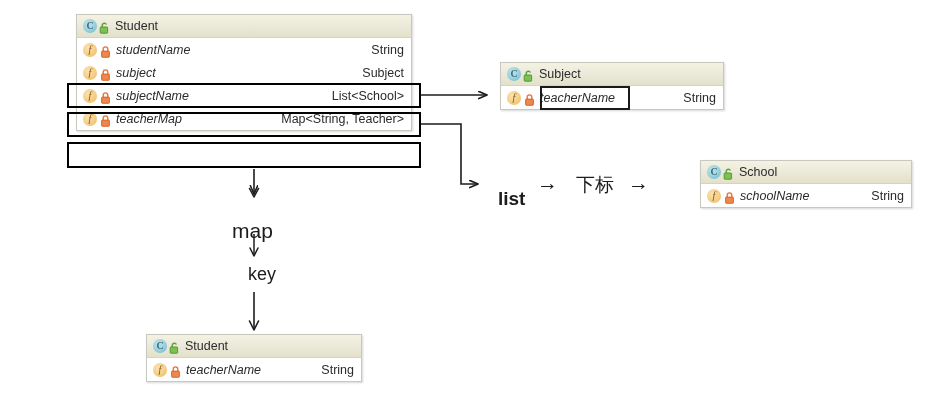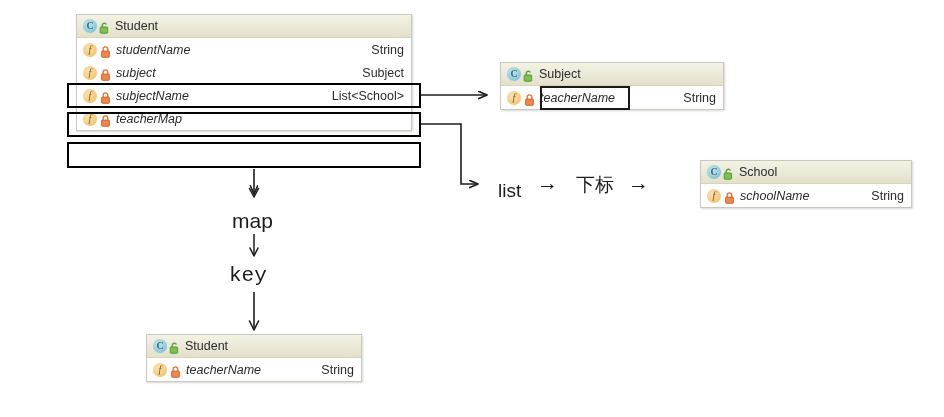--- a/index.html
+++ b/index.html
@@ -238,20 +238,21 @@
     <div class="card-row">
       <span class="icon ico-field">f</span>
       <span class="icon ico-lock">
         <svg viewBox="0 0 11 12" width="11" height="12">
           <path d="M3.2,5.2 L3.2,3.2 A2.3,2.3 0 0 1 7.8,3.2 L7.8,5.2" fill="none" stroke="#e2763b" stroke-width="1.4"></path>
           <rect x="1.6" y="5.1" width="7.8" height="6.2" rx="0.7" fill="#f0864a" stroke="#cf6128" stroke-width="0.9"></rect>
         </svg>
       </span>
       <span class="member-text row-name">teacherMap</span>
       <span class="row-spacer"></span>
+      <span class="member-text row-type">Map&lt;String, Teacher&gt;</span>
     </div>
   </div>
 
   <div class="hl-box" style="left:67px; top:83px;  width:354px; height:25px;"></div>
   <div class="hl-box" style="left:67px; top:112px; width:354px; height:25px;"></div>
   <div class="hl-box" style="left:67px; top:142px; width:354px; height:26px;"></div>
 
   <div class="card" style="left:500px; top:62px; width:224px;">
     <div class="card-header">
       <span class="icon ico-class">C</span>
@@ -322,21 +323,21 @@
           <path d="M3.2,5.2 L3.2,3.2 A2.3,2.3 0 0 1 7.8,3.2 L7.8,5.2" fill="none" stroke="#e2763b" stroke-width="1.4"></path>
           <rect x="1.6" y="5.1" width="7.8" height="6.2" rx="0.7" fill="#f0864a" stroke="#cf6128" stroke-width="0.9"></rect>
         </svg>
       </span>
       <span class="member-text row-name">teacherName</span>
       <span class="row-spacer"></span>
       <span class="member-text row-type">String</span>
     </div>
   </div>
 
-  <div class="annot" style="left:498px; top:180px;">list</div>
+  <div class="annot" style="left:498px; top:188px;font-weight:bold;">list</div>
   <div class="annot" style="left:537px; top:171px; font-size:21px;">→</div>
   <div class="annot annot-cjk" style="left:576px; top:172px;">下标</div>
   <div class="annot" style="left:628px; top:171px; font-size:21px;">→</div>
 
-  <div class="annot" style="left:232px; top:209px; font-size:21px;">map</div>
-  <div class="annot" style="left:229px; top:264px; font-size:21px;font-family:Liberation Mono, monospace;">key</div>
+  <div class="annot" style="left:232px; top:219px; font-size:21px;">map</div>
+  <div class="annot" style="left:248px; top:264px; font-size:18px;">key</div>
 
 </div>
 
 </body></html>

